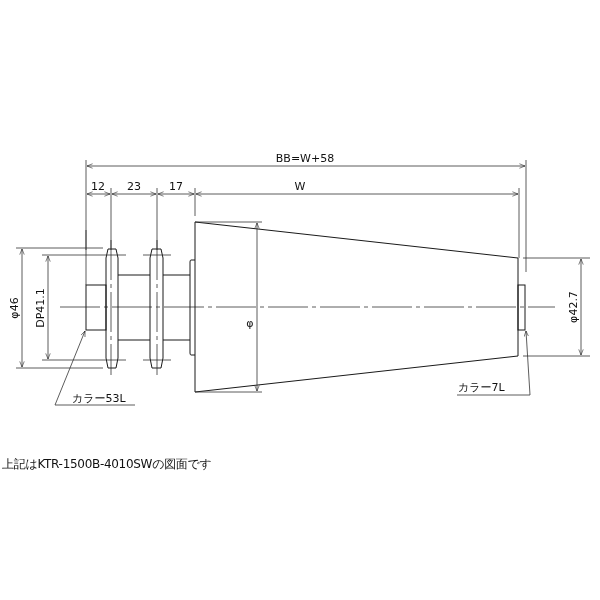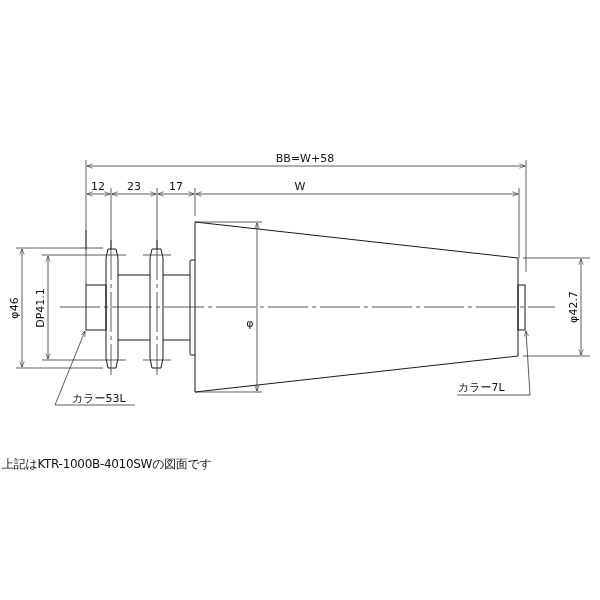--- a/index.html
+++ b/index.html
@@ -106,13 +106,13 @@
     <text class="dimtxt" x="72" y="402">カラー53L</text>
   </g>
 
   <g>
     <polyline class="thin" points="457,395 530,395"></polyline>
     <line class="thin" x1="530" y1="395" x2="526" y2="331" marker-end="url(#arr)"></line>
     <text class="dimtxt" x="458" y="391">カラー7L</text>
   </g>
 </svg>
 
-<div class="caption">上記はKTR-1000B-4010SWの図面です</div>
+<div class="caption">上記はKTR-1500B-4010SWの図面です</div>
 
 </body></html>

